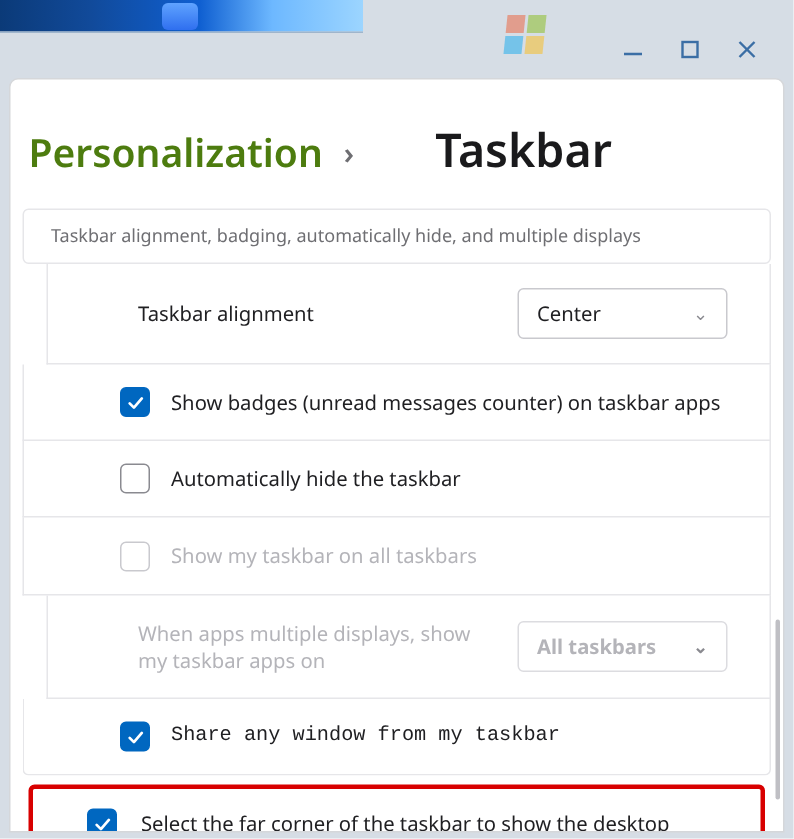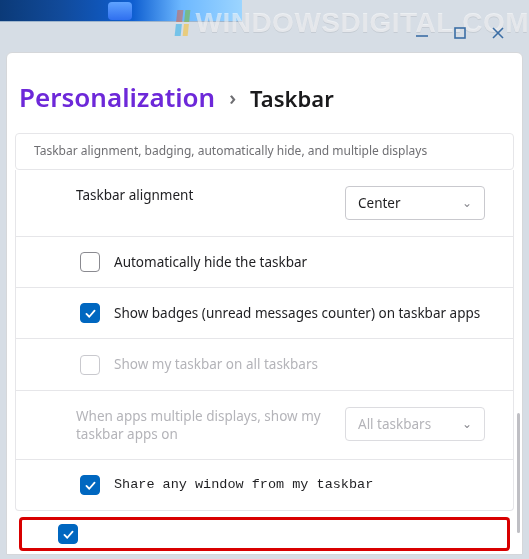--- a/index.html
+++ b/index.html
@@ -46,60 +46,60 @@
   .page {
     position: absolute; left: 6px; right: 6px; top: 52px; bottom: 4px;
     background: #ffffff; border-radius: 6px 6px 0 0;
     border: 1px solid #d5d7da; overflow: hidden;
   }
   .breadcrumb {
     display: flex; align-items: baseline; gap: 14px;
     padding: 26px 12px 18px 12px;
   }
   .breadcrumb .crumb {
-    font-size: 26px; font-weight: 600; color: #6d28d9;
+    font-size: 26px; font-weight: 600; color: #4d7c0f;
   }
   .breadcrumb .chev { color: #6e6e72; font-size: 20px; font-weight: 600; position: relative; top: -2px;}
-  .breadcrumb .current { font-size: 22px; font-weight: 600; color: #1a1a1c; }
+  .breadcrumb .current { font-size: 31px; font-weight: 600; color: #1a1a1c; margin-left: 40px; }
 
   .panel {
     margin: 0 8px;
     border-radius: 29px;
   }
   .hint-row {
     border: 1px solid #e6e6e9; border-radius: 4px; padding: 8px 18px 10px;
     color: #6f6f73; font-size: 12px;
   }
   .row {
     border: 1px solid #e6e6e9; border-top: none; border-radius: 0;
     padding: 16px 18px 16px 60px; position: relative;
     color: #1f1f22; font-size: 13.5px; line-height: 1.35;
   }
   .row:last-child { border-radius: 0 0 4px 4px; font-family: Liberation Mono, monospace; }
-  .row.select-row { display:flex; align-items:flex-start; justify-content:space-between; padding-left: 60px; padding-right: 28px; gap: 14px; }
+  .row.select-row { display:flex; align-items:center; justify-content:space-between; padding-left: 60px; padding-right: 28px; gap: 14px; margin-left: 16px; }
   .row .label { flex: 1; }
   .row.disabled { color: #b4b4b9; }
   .chk {
     position: absolute; left: 64px; top: 50%; transform: translateY(-50%);
     width: 20px; height: 20px; border-radius: 4px;
     border: 1.5px solid #8a8a90; background: #fff;
     display: inline-flex; align-items: center; justify-content: center;
   }
   .row.with-chk { padding-left: 98px; min-height: 48px; display:flex; align-items:center;}
   .chk.checked { background: #0067c0; border-color: #0067c0; }
   .chk.disabled { border-color: #c9c9ce; }
   .chk svg { width: 13px; height: 13px; display:none; }
   .chk.checked svg { display:block; }
 
   .dropdown {
     min-width: 140px; height: 34px; border: 1px solid #c9c9ce; border-radius: 4px;
     background: #fff; display: inline-flex; align-items: center; justify-content: space-between;
     padding: 16px 12px; font-size: 13.5px; color: #1f1f22;
   }
-  .dropdown.disabled { color: #b4b4b9; border-color: #dcdce0; }
+  .dropdown.disabled { color: #b4b4b9; border-color: #dcdce0; font-weight: bold; }
   .dropdown .dd-chev { color: #8a8a90; font-size: 12px; }
 
   .highlight {
     border: 3px solid #d80000; border-radius: 4px; margin: 6px 12px 10px;
     padding: 14px 18px 14px 72px; position: relative; background:#fff;
     font-size: 13.5px; color:#1f1f22; line-height:1.35;
     display:flex; align-items:center;
   }
   .highlight .chk { left: 36px; }
 
@@ -113,21 +113,20 @@
 
 <div class="thumb-strip"></div>
 
 <div class="watermark">
   <span class="w-logo">
       <span></span>
       <span></span>
       <span></span>
       <span></span>
     </span>
-  <span>WINDOWSDIGITAL.COM</span>
 </div>
 
 <div class="window-controls">
   <span class="wc">
     <svg viewBox="0 0 14 14">
         <line x1="1" y1="10" x2="13" y2="10" stroke="#3b6ea5" stroke-width="1.6"></line>
       </svg>
   </span>
   <span class="wc">
     <svg viewBox="0 0 14 14">
@@ -155,33 +154,33 @@
 
     <div class="row select-row">
       <span class="label">Taskbar alignment</span>
       <span class="dropdown">
         <span>Center</span>
         <span class="dd-chev">⌄</span>
       </span>
     </div>
 
     <div class="row with-chk">
-      <span class="chk">
-        
-      </span>
-      <span>Automatically hide the taskbar</span>
-    </div>
-
-    <div class="row with-chk">
       <span class="chk checked">
         <svg viewBox="0 0 16 16">
             <polyline points="3,8.5 6.5,12 13,4.5" fill="none" stroke="#fff" stroke-width="2.2" stroke-linecap="round" stroke-linejoin="round"></polyline>
           </svg>
       </span>
       <span>Show badges (unread messages counter) on taskbar apps</span>
+    </div>
+
+    <div class="row with-chk">
+      <span class="chk">
+        
+      </span>
+      <span>Automatically hide the taskbar</span>
     </div>
 
     <div class="row with-chk disabled">
       <span class="chk disabled">
         
       </span>
       <span>Show my taskbar on all taskbars</span>
     </div>
 
     <div class="row select-row disabled">
@@ -202,16 +201,17 @@
     </div>
 
   </div>
 
   <div class="highlight">
     <span class="chk checked">
       <svg viewBox="0 0 16 16">
           <polyline points="3,8.5 6.5,12 13,4.5" fill="none" stroke="#fff" stroke-width="2.2" stroke-linecap="round" stroke-linejoin="round"></polyline>
         </svg>
     </span>
+    <span>Select the far corner of the taskbar to show the desktop</span>
   </div>
 
   <div class="scroll-indicator"></div>
 </div>
 
 </body></html>

